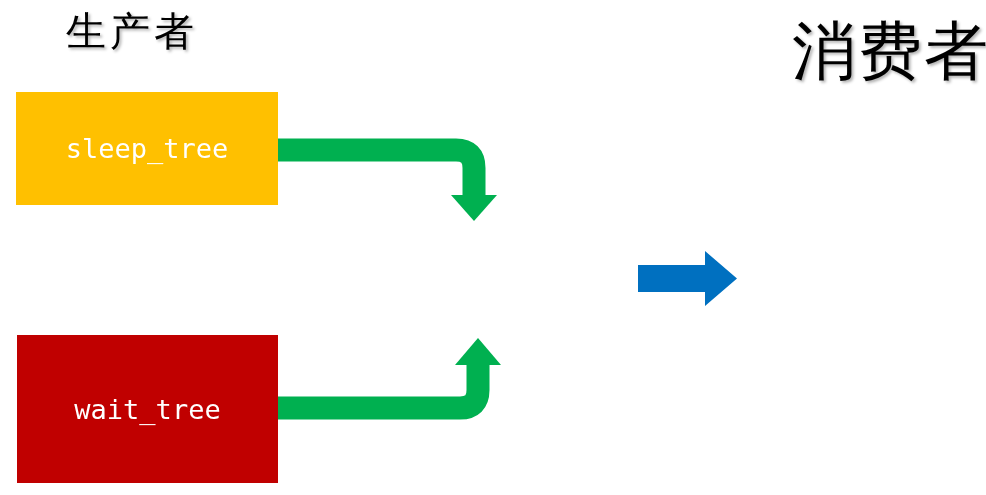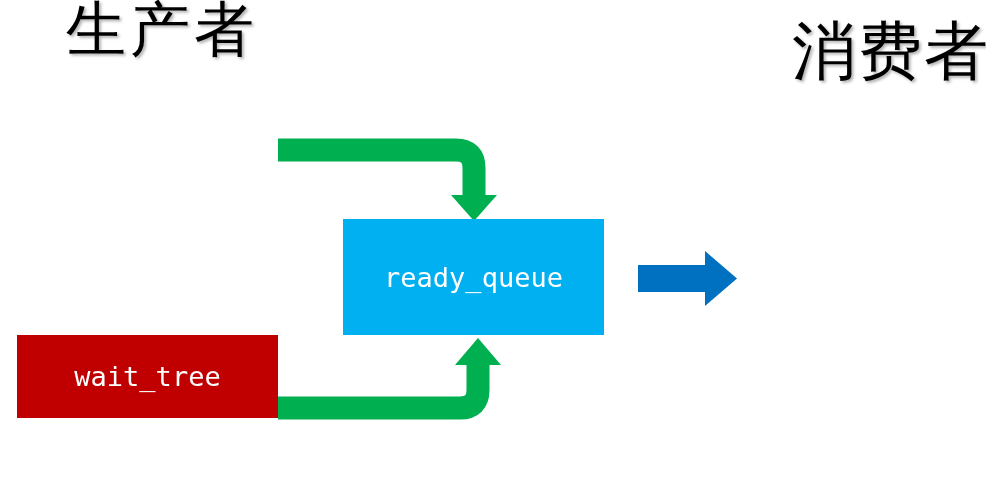--- a/index.html
+++ b/index.html
@@ -21,22 +21,22 @@
     position: absolute;
     color: #000000;
     font-family: "Liberation Serif", "DejaVu Serif", serif;
     font-weight: 400;
     white-space: nowrap;
     text-shadow: 2px 2px 3px rgba(0,0,0,0.30);
     line-height: 1;
   }
   .title.producer {
     left: 66px;
-    top: 0;
-    font-size: 60px;
+    top: 12px;
+    font-size: 40px;
     letter-spacing: 4px;
   }
   .title.consumer {
     left: 792px;
     top: 20px;
     font-size: 64px;
     letter-spacing: 2px;
   }
   .arrow-layer {
     position: absolute;
@@ -49,21 +49,21 @@
     align-items: center;
     justify-content: center;
     color: #ffffff;
   }
   .node.rect {
     font-family: "DejaVu Sans Mono", "Liberation Mono", monospace;
     font-size: 27px;
     letter-spacing: 0px;
   }
   .node.sleep  { left: 16px;  top: 92px;  width: 262px; height: 113px; }
-  .node.wait   { left: 17px;  top: 335px; width: 261px; height: 83px; }
+  .node.wait   { left: 17px;  top: 335px; width: 261px; height: 148px; }
   .node.ready  { left: 343px; top: 219px; width: 261px; height: 116px; }
   .node.ellipse {
     left: 768px;
     top: 222px;
     width: 202px;
     height: 118px;
     border-radius: 50%;
     font-family: "DejaVu Sans", "Liberation Sans", sans-serif;
     font-size: 29px;
   }
@@ -85,23 +85,23 @@
     </g>
     <g>
       <path d="M 278 408 H 460 Q 478 408 478 390 V 364" fill="none" stroke-width="23" stroke-linecap="butt" style="stroke: rgb(0, 176, 80);"></path>
       <polygon points="455,365 501,365 478,338" style="fill: rgb(0, 176, 80);"></polygon>
     </g>
     <g>
       <polygon points="638,265 705,265 705,251 737,278.5 705,306 705,292 638,292" style="fill: rgb(0, 112, 192);"></polygon>
     </g>
   </svg>
 
+  <div class="node rect sleep" style="background-color: rgb(255, 192, 0); color: rgb(255, 255, 255);">
+    <span>sleep_tree</span>
+  </div>
 
   <div class="node rect wait" style="background-color: rgb(192, 0, 0); color: rgb(255, 255, 255);">
     <span>wait_tree</span>
   </div>
 
-  <div class="node rect ready" style="background-color: rgb(0, 176, 240); color: rgb(255, 255, 255);">
-    <span>ready_queue</span>
-  </div>
 
 
 </div>
 
 </body></html>

